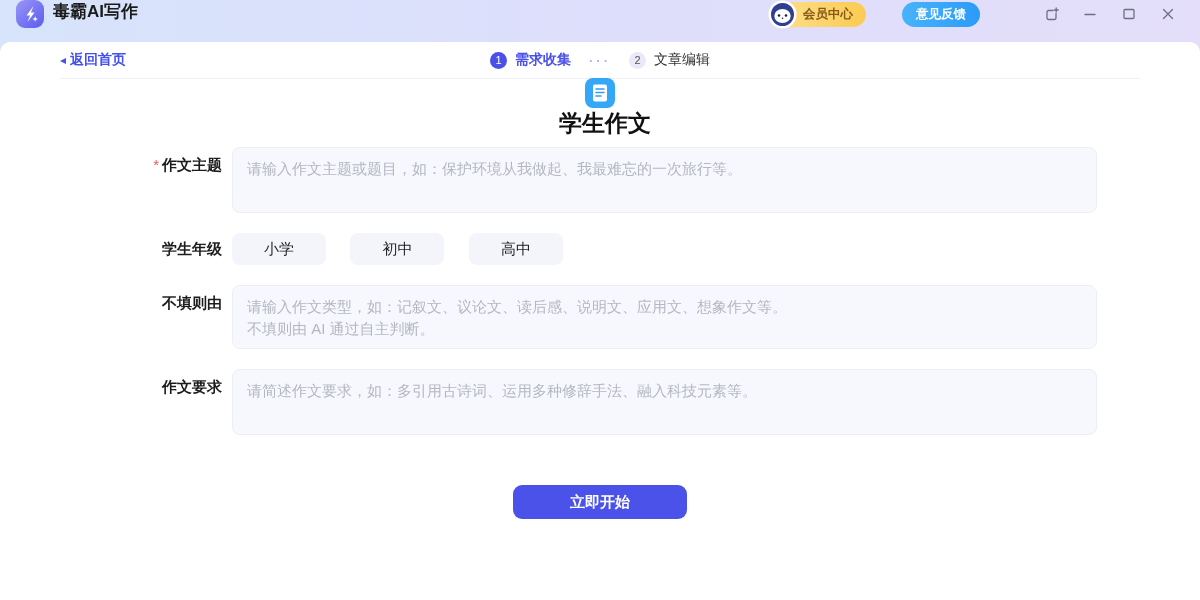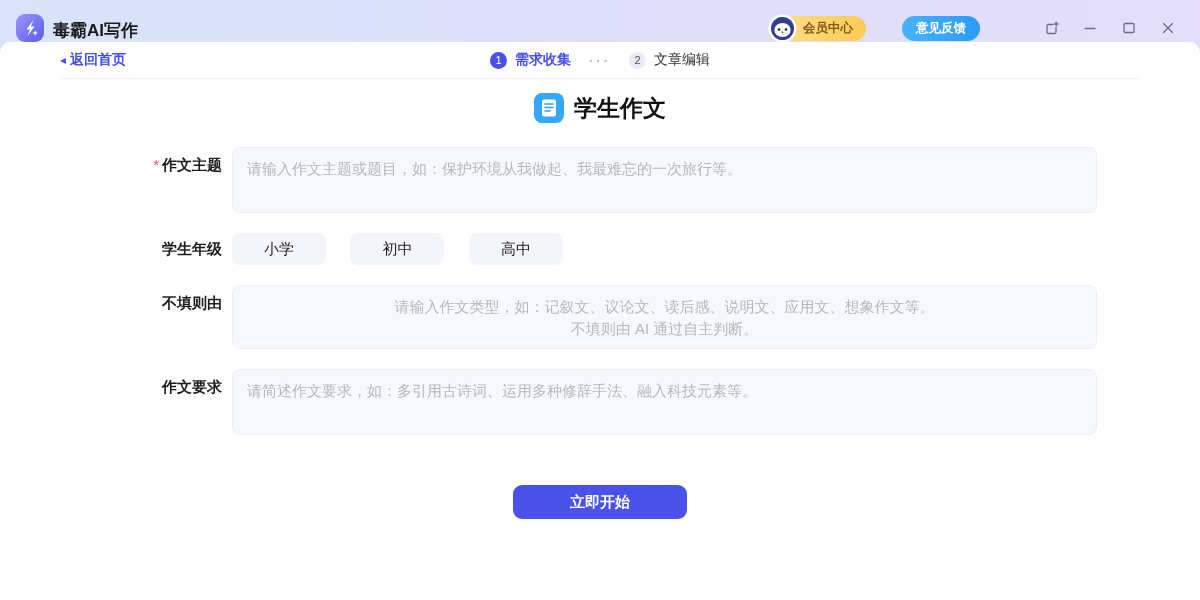--- a/index.html
+++ b/index.html
@@ -1,20 +1,20 @@
 <!DOCTYPE html>
 <html><head>
 <meta charset="utf-8">
 <style>
   * { margin:0; padding:0; box-sizing:border-box; }
   html,body { width:1200px; height:600px; font-family:"Liberation Sans","DejaVu Sans",sans-serif; }
   .page { width:1200px; height:600px; background:linear-gradient(90deg,#d7e4fb 0%,#dedefb 55%,#e4defa 100%); overflow:hidden; }
 
   
-  .titlebar { height:42px; display:flex; align-items:flex-end; padding:0 18px 0 16px; }
+  .titlebar { height:42px; display:flex; align-items:flex-start; padding:0 18px 0 16px; }
   .logo { width:28px; height:28px; border-radius:9px; background:linear-gradient(135deg,#9a96f8,#5b5bee); position:relative; flex:none; }
   .logo svg { position:absolute; inset:0; }
   .app-name { font-size:17px; font-weight:bold; color:#1b1b1b; margin-left:9px; }
   .tb-right { margin-left:auto; display:flex; align-items:center;gap:20px; }
   .member-pill { position:relative; height:25px; border-radius:13px; background:linear-gradient(90deg,#fde08e,#fbcb52); display:flex; align-items:center; padding:0 13px 0 32px; font-size:12.5px; font-weight:bold; color:#875a18; cursor:pointer; }
   .avatar { position:absolute; left:-3px; top:-2px; width:29px; height:29px; }
   .feedback-pill { height:25px; border-radius:13px; background:linear-gradient(90deg,#47b3fb,#2c9bf8); display:flex; align-items:center; padding:0 14px; font-size:12.5px; font-weight:bold; color:#fff; margin-left:16px; cursor:pointer;font-family:Liberation Mono, monospace; }
   .win-controls { display:flex; align-items:center; margin-left:26px; }
   .win-btn { width:28px; height:28px; display:flex; align-items:center; justify-content:center; margin-left:11px; cursor:pointer; color:#6a7080; }
 
@@ -27,34 +27,34 @@
   .step { display:flex; align-items:center; }
   .step-circle { width:17px; height:17px; border-radius:50%; display:flex; align-items:center; justify-content:center; font-size:11px; margin-right:8px; }
   .step-active .step-circle { background:#4a51e8; color:#fff; }
   .step-active .step-label { color:#4a51e8; font-weight:bold; }
   .step-inactive .step-circle { background:#e9e9f8; color:#555; }
   .step-inactive .step-label { color:#333; }
   .step-dots { color:#a8b4e8; letter-spacing:3px; margin:0 18px; font-weight:bold; font-size:13px; }
   .nav-divider { height:1px; background:#f0f1f7; margin:0 60px; }
 
   
-  .form-title { display:flex; align-items:center; justify-content:center; margin-top:10px; height:38px; }
+  .form-title { display:flex; align-items:center; justify-content:center; margin-top:10px; height:38px;flex-direction:column; }
   .doc-icon { width:30px; height:30px; flex:none; }
   .form-title-text { font-size:23px; font-weight:bold; color:#111; margin-left:10px; }
   .form { width:1097px; margin-top:20px; }
   .form-row { display:flex; margin-bottom:20px; }
   .row-label { width:222px; flex:none; text-align:right; font-size:15px; font-weight:bold; color:#1c1c1c; }
   .row-label.top { padding-top:9px; }
   .row-label.mid { line-height:32px; }
   .req { color:#f25555; margin-right:3px; font-weight:normal; }
   .row-field { width:721px; flex:none; margin-left:10px; }
   textarea { width:865px; border:1px solid #eceef6; background:#f7f8fd; border-radius:8px; resize:none; padding:10px 14px; font-size:15px; line-height:22px; color:#333; font-family:"Liberation Sans","DejaVu Sans",sans-serif; outline:none; display:block; }
   textarea::placeholder { color:#b4b7c3; }
   .ta-1 { height:66px; }
-  .ta-2 { height:64px;text-align:center; }
+  .ta-2 { height:64px; }
   .ta-3 { height:66px; }
   .opt-btn { height:32px; border-radius:8px; border:1px solid transparent; background:#f4f5fb; font-size:15px; color:#222; margin-right:20px; cursor:pointer; font-family:inherit; }
   .opt-sm { width:74px; }
   .opt-md { width:94px; }
   .opt-btn.selected { background:#fff; border-color:#9096f4; color:#4a51e8; font-weight:bold; }
   .submit-btn { display:block; width:174px; height:34px; margin:50px auto 0; background:#4b52e9; color:#fff; border:none; border-radius:9px; font-size:15px; font-weight:bold; cursor:pointer; font-family:inherit; }
 </style>
 </head>
 <body>
 

